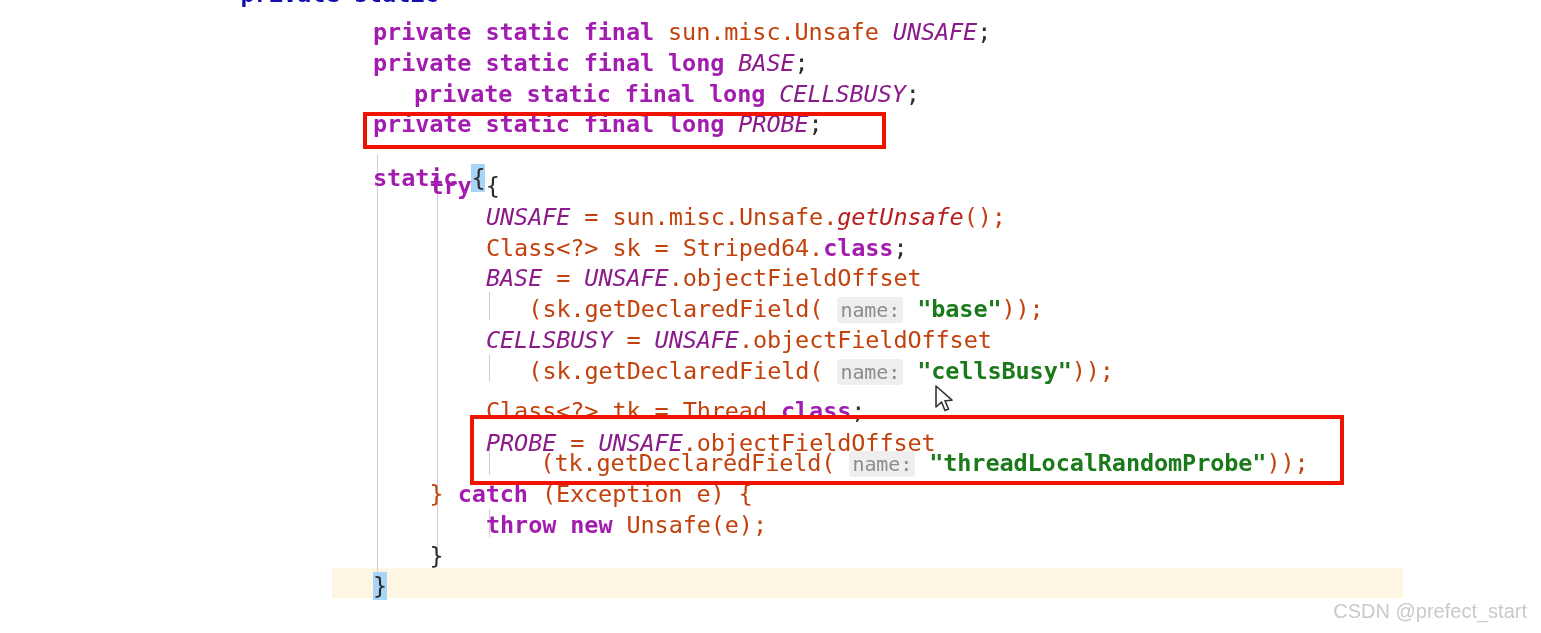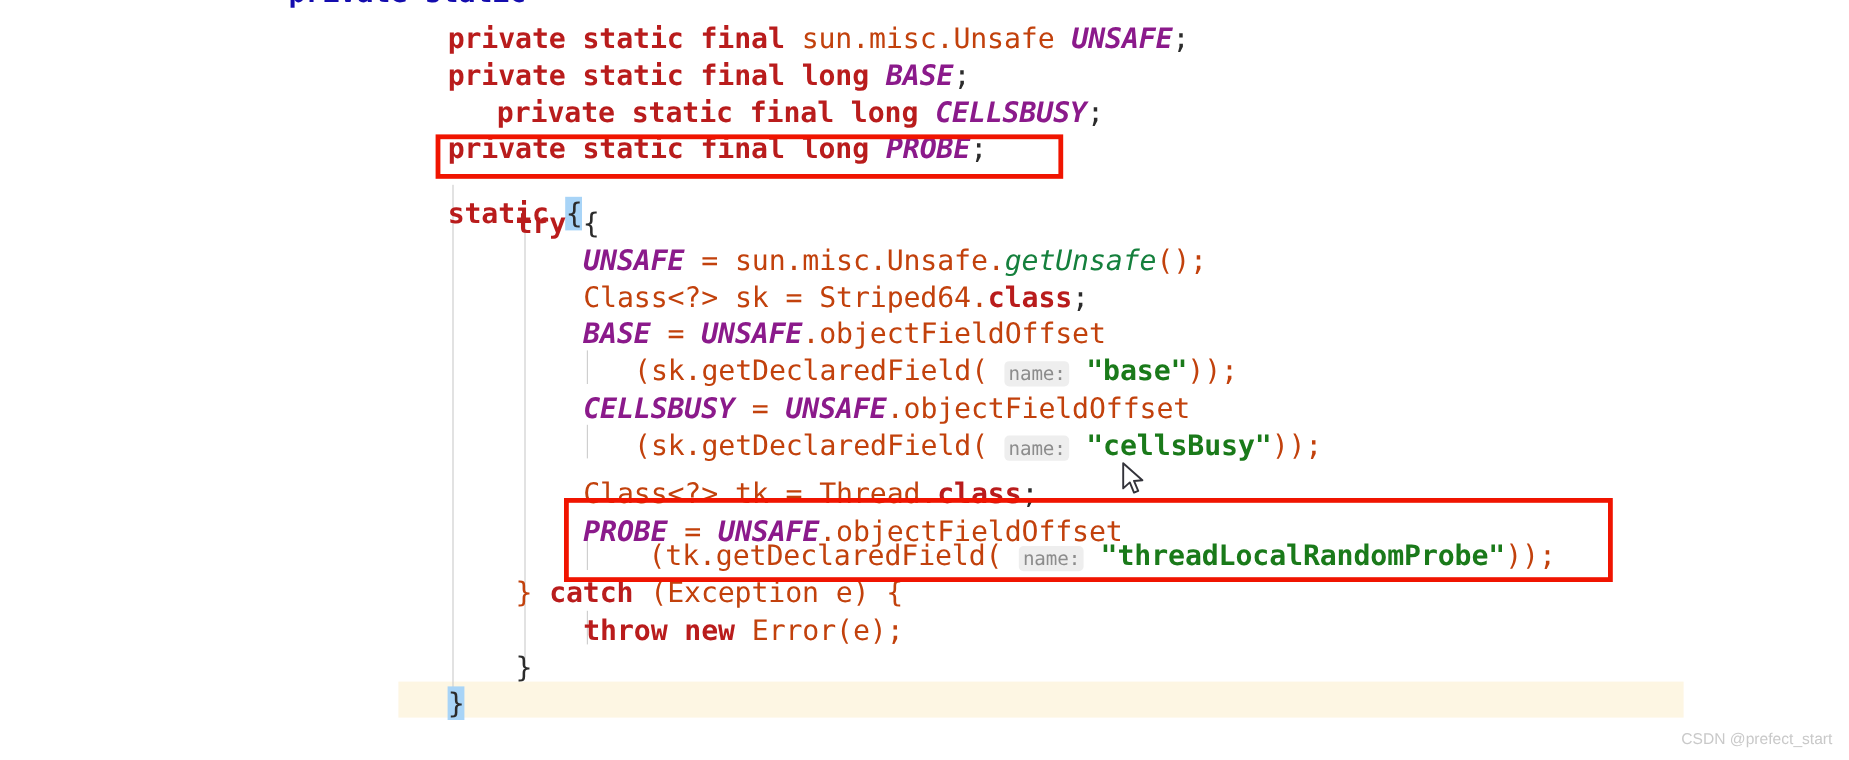--- a/index.html
+++ b/index.html
@@ -40,32 +40,32 @@
     height: 30.5px;
     line-height: 30.5px;
     white-space: pre;
     font-size: 23.5px;
     font-family: "DejaVu Sans Mono", "Liberation Mono", monospace;
     color: #2b2b2b;
     letter-spacing: -0.1px;
   }
 
   
-  .kw   { color: #b91c1c; font-weight: bold; }        
-  .fld  { color: #8b1a8b; font-weight: bold; font-style: italic; } 
-  .mth  { color: #15803d; font-style: italic; }       
+  .kw   { color: #a21caf; font-weight: bold; }        
+  .fld  { color: #8b1a8b; font-weight: normal; font-style: italic; } 
+  .mth  { color: #b91c1c; font-style: italic; }       
   .pln  { color: #c2410c; }
   .str  { color: #1a7a1a; font-weight: bold; }        
   .punct{ color: #2b2b2b; }
   .hint {
     color: #8c8c8c;
     background: #eeeeee;
     border-radius: 4px;
     padding: 1px 3px;
-    font-size: 16px;
+    font-size: 20px;
     font-weight: normal;
   }
   .brace-hl { background: #a8d4f7; }
 
   
   .indent-guide {
     position: absolute;
     width: 1px;
     background: #cfcfcf;
   }
@@ -87,21 +87,21 @@
     width: 22px;
     height: 30px;
   }
 
   
   #watermark {
     position: absolute;
     right: 14px;
     bottom: 10px;
     font-family: "Liberation Sans", sans-serif;
-    font-size: 13px;
+    font-size: 20px;
     color: #c9c9c9;
     white-space: nowrap;
   }
 
   
   #clipped-top {
     position: absolute;
     left: 0;
     top: -21px;
     height: 30.5px;
@@ -139,21 +139,21 @@
       <div class="code-line" style="top: 201.8px; padding-left: 486px;"><span class="fld">UNSAFE</span><span class="pln"> = sun.misc.Unsafe.</span><span class="mth">getUnsafe</span><span class="pln">();</span></div>
       <div class="code-line" style="top: 232.6px; padding-left: 486px;"><span class="pln">Class&lt;?&gt; sk = Striped64.</span><span class="kw">class</span><span class="punct">;</span></div>
       <div class="code-line" style="top: 263.4px; padding-left: 486px;"><span class="fld">BASE</span><span class="pln"> = </span><span class="fld">UNSAFE</span><span class="pln">.objectFieldOffset</span></div>
       <div class="code-line" style="top: 294.2px; padding-left: 528.36px;"><span class="pln">(sk.getDeclaredField(</span><span class="pln"> </span><span class="hint">name:</span><span class="pln"> </span><span class="str">"base"</span><span class="pln">));</span></div>
       <div class="code-line" style="top: 325px; padding-left: 486px;"><span class="fld">CELLSBUSY</span><span class="pln"> = </span><span class="fld">UNSAFE</span><span class="pln">.objectFieldOffset</span></div>
       <div class="code-line" style="top: 355.8px; padding-left: 528.36px;"><span class="pln">(sk.getDeclaredField(</span><span class="pln"> </span><span class="hint">name:</span><span class="pln"> </span><span class="str">"cellsBusy"</span><span class="pln">));</span></div>
       <div class="code-line" style="top: 396px; padding-left: 486px;"><span class="pln">Class&lt;?&gt; tk = Thread.</span><span class="kw">class</span><span class="punct">;</span></div>
       <div class="code-line" style="top: 428px; padding-left: 486px;"><span class="fld">PROBE</span><span class="pln"> = </span><span class="fld">UNSAFE</span><span class="pln">.objectFieldOffset</span></div>
       <div class="code-line" style="top: 448.2px; padding-left: 528.36px; margin-left: 12px;"><span class="pln">(tk.getDeclaredField(</span><span class="pln"> </span><span class="hint">name:</span><span class="pln"> </span><span class="str">"threadLocalRandomProbe"</span><span class="pln">));</span></div>
       <div class="code-line" style="top: 479px; padding-left: 429.52px;"><span class="pln">} </span><span class="kw">catch</span><span class="pln"> (Exception e) {</span></div>
-      <div class="code-line" style="top: 509.8px; padding-left: 486px;"><span class="kw">throw new </span><span class="pln">Error(e);</span></div>
+      <div class="code-line" style="top: 509.8px; padding-left: 486px;"><span class="kw">throw new </span><span class="pln">Unsafe(e);</span></div>
       <div class="code-line" style="top: 540.6px; padding-left: 429.52px;"><span class="punct">}</span></div>
       <div class="code-line" style="top: 571.4px; padding-left: 373.04px;"><span class="punct brace-hl">}</span></div>
     </div>
 
   <div id="annotations">
       <div class="redbox" style="left: 363px; top: 112px; width: 523px; height: 37px;"></div>
       <div class="redbox" style="left: 470px; top: 415px; width: 874px; height: 70px;"></div>
     </div>
 
   <svg id="mouse-cursor" viewBox="0 0 22 30" style="left: 934px; top: 385px;">

